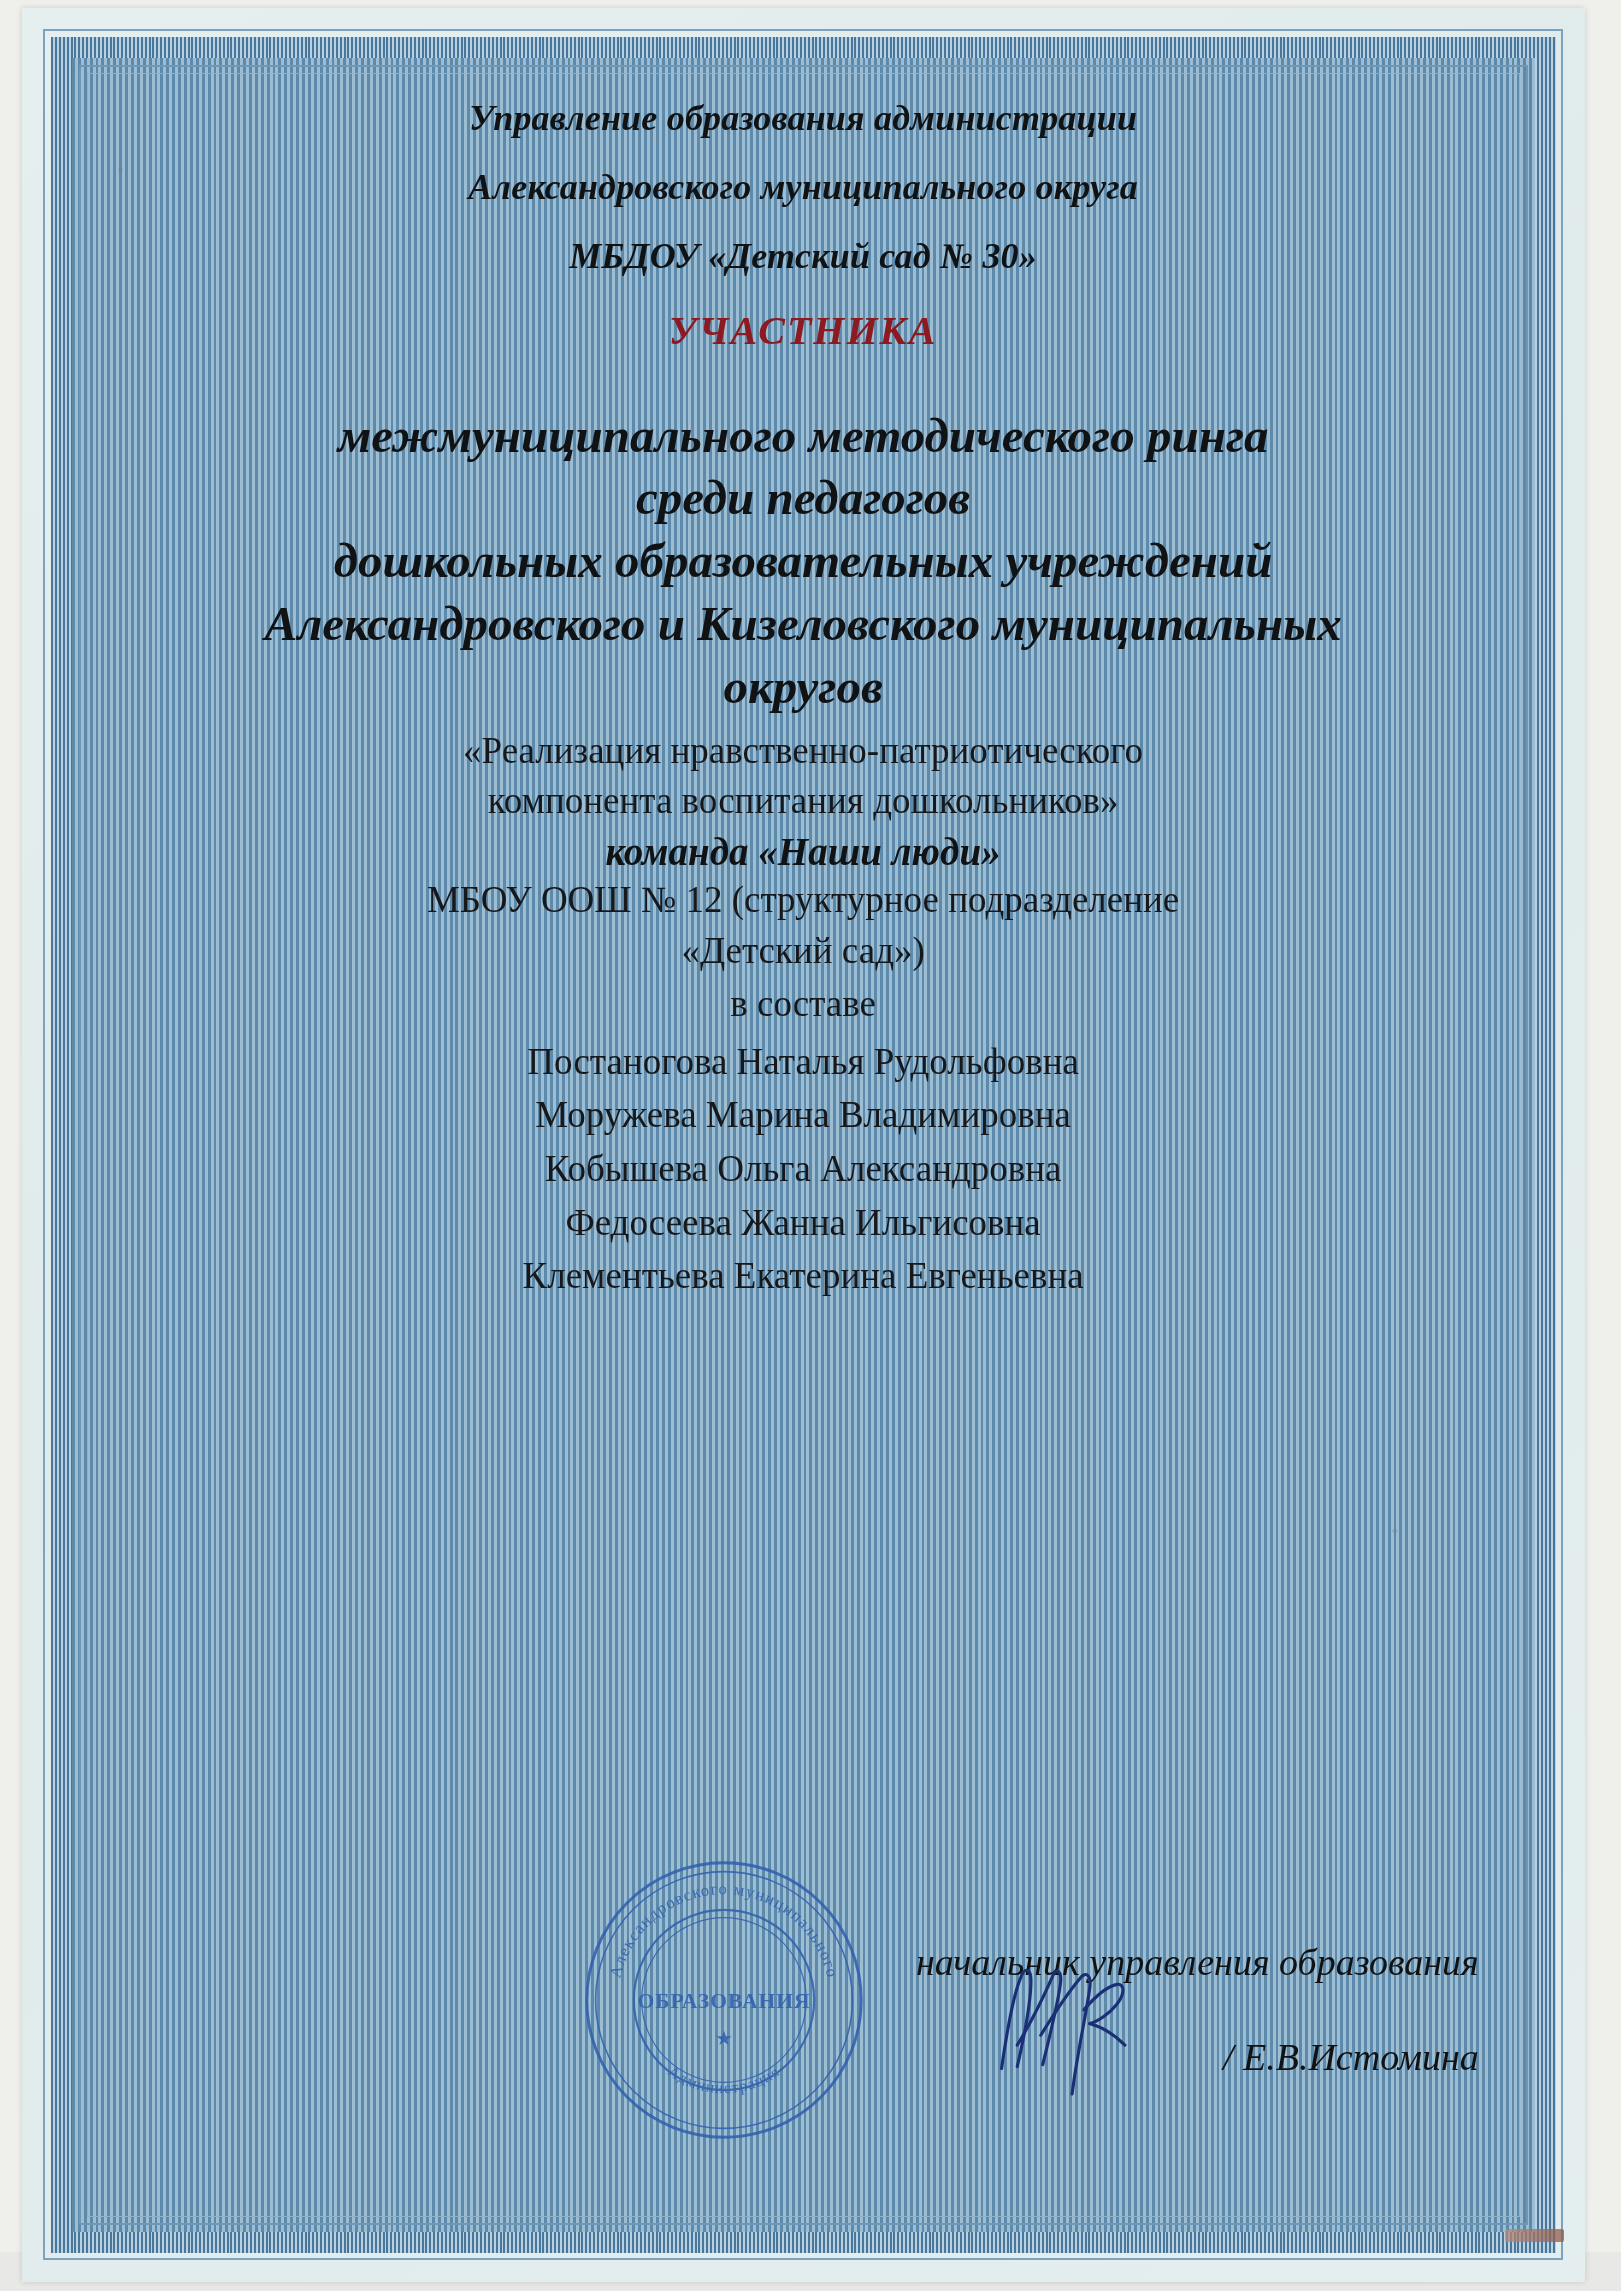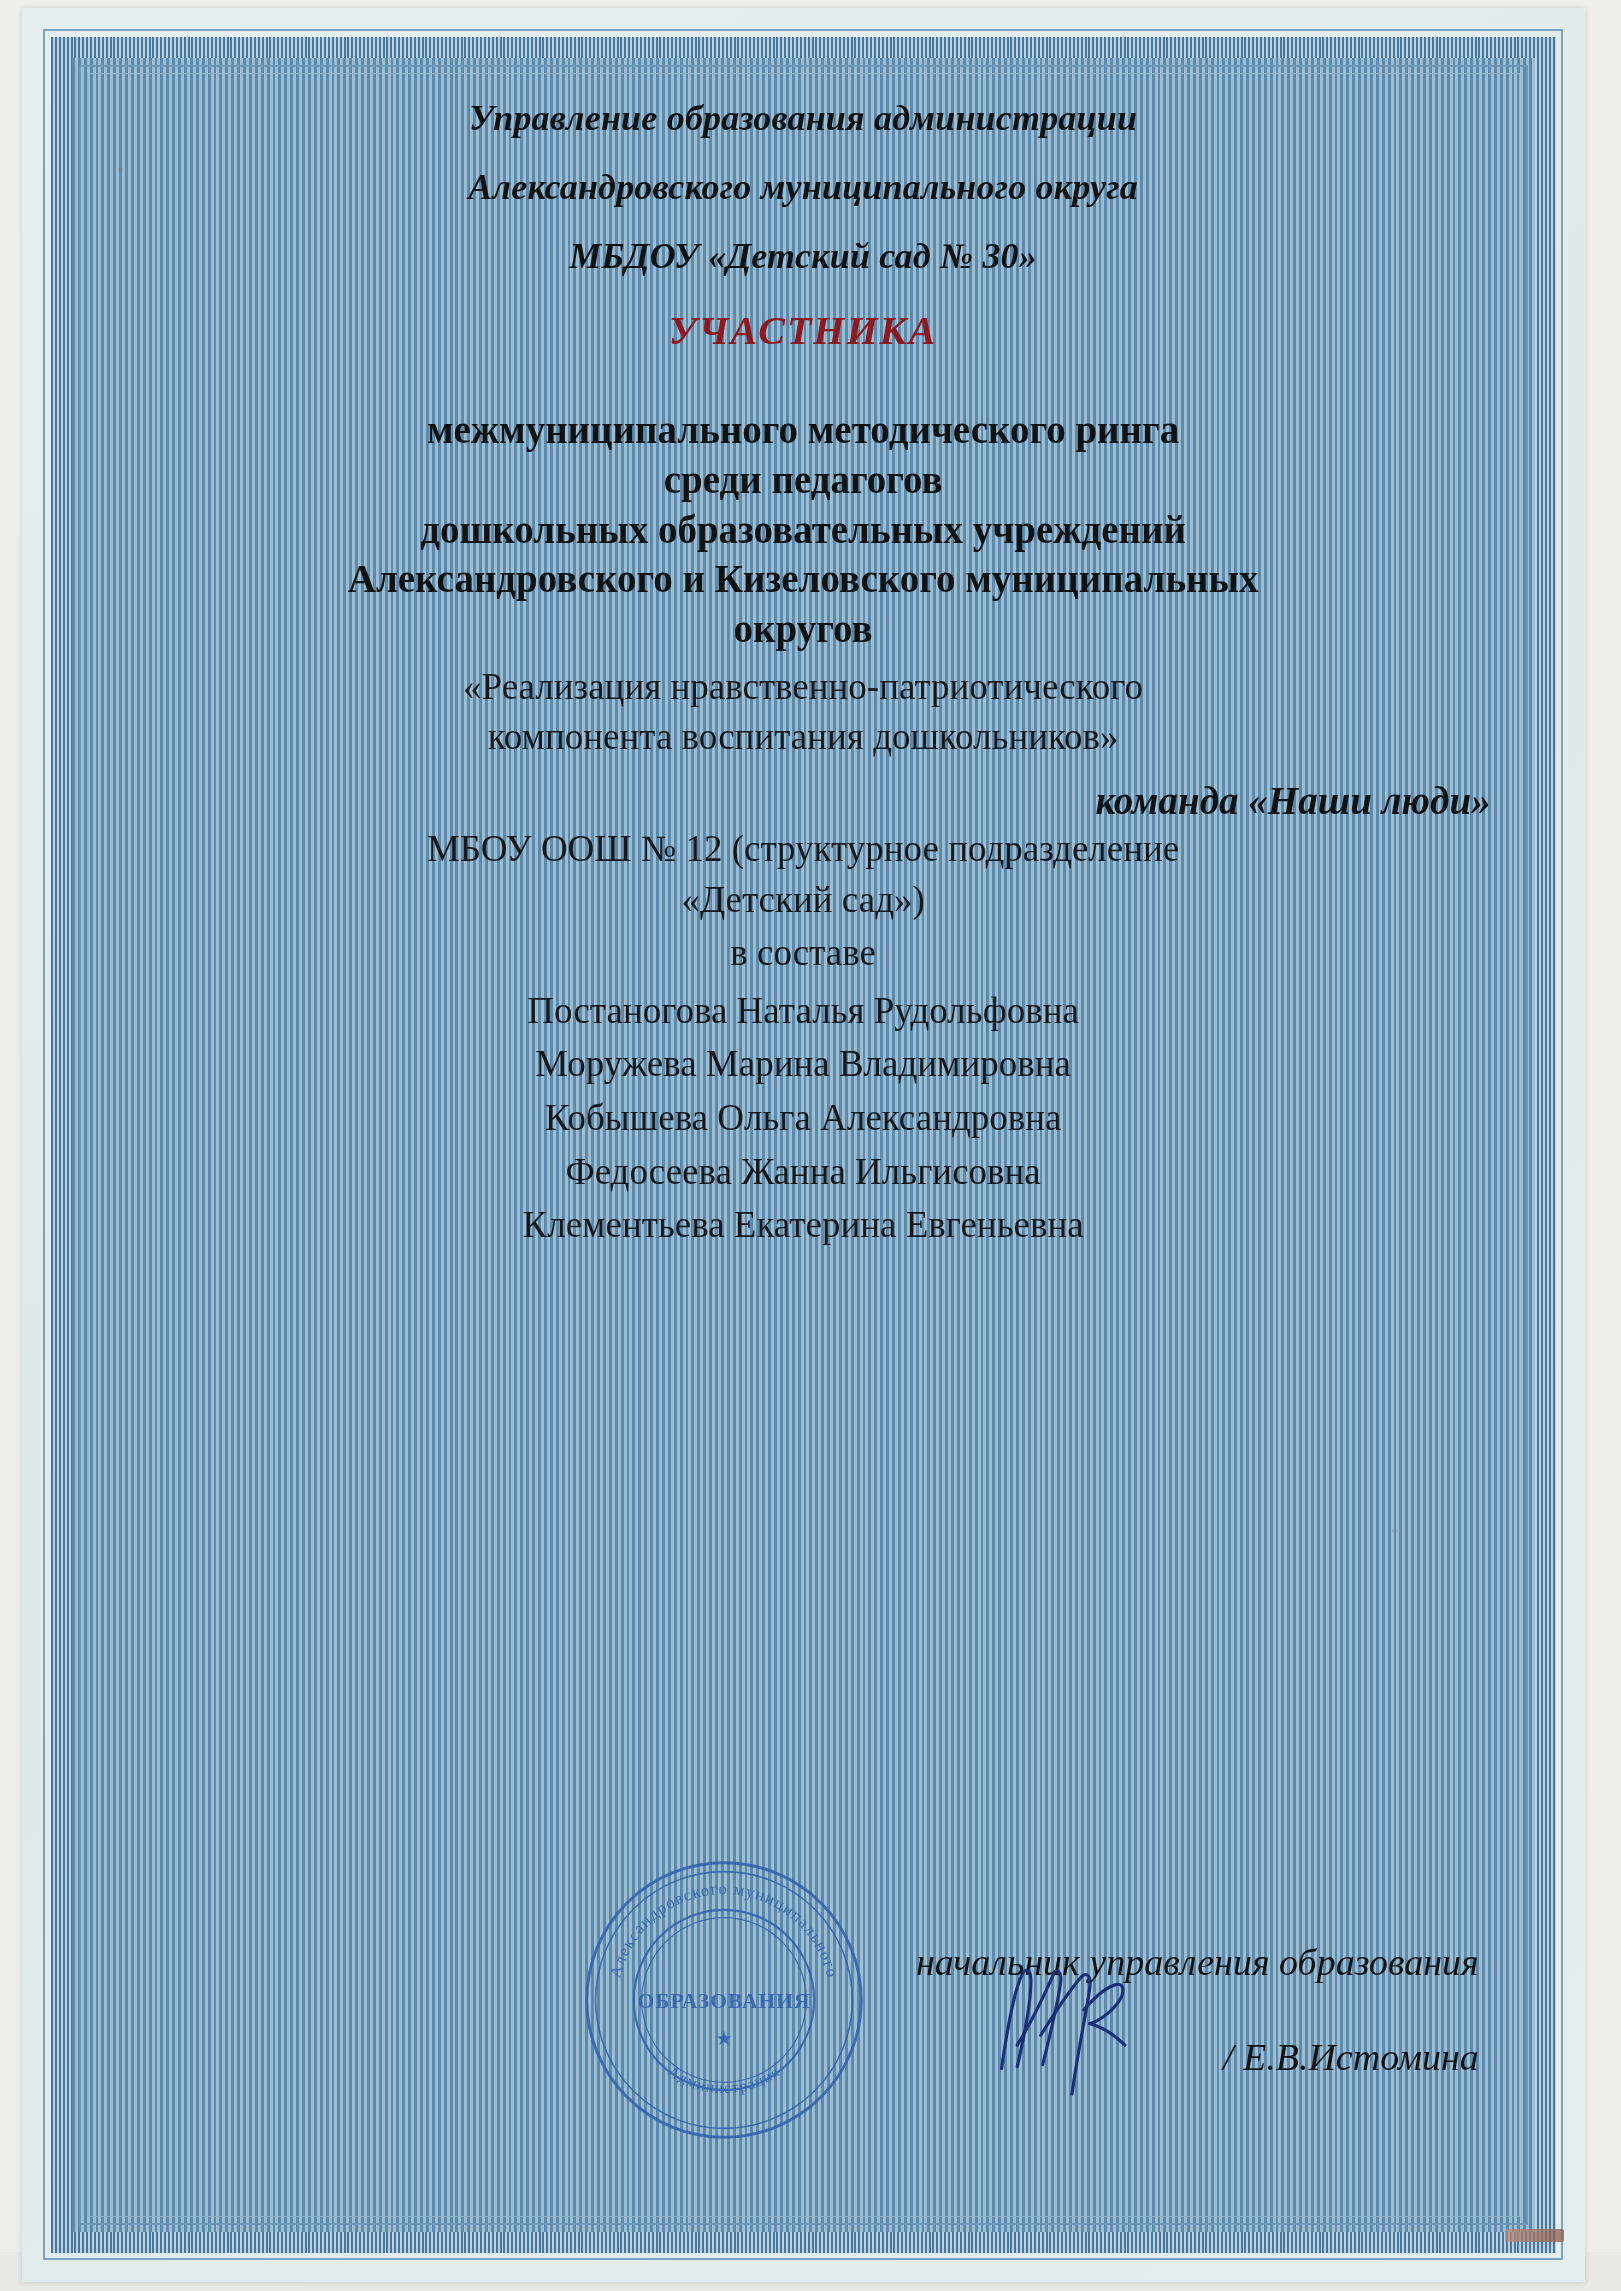--- a/index.html
+++ b/index.html
@@ -104,43 +104,43 @@
     letter-spacing: 2px;
     color: #8e1a21;
   }
 
   .event {
     margin-top: 51px;
   }
   .event div {
     font-family: "Liberation Serif", serif;
     font-weight: bold;
-    font-size: 39px;
+    font-style: italic;
+    font-size: 49px;
     line-height: 1.28;
     color: #101214;
   }
 
   .theme {
     margin-top: 7.8px;
   }
   .theme div {
     font-family: "Liberation Serif", serif;
     font-size: 37px;
     line-height: 1.36;
     color: #16181b;
   }
 
   .team {
-    margin-top: 15px;
+    margin-top: 2px;
     font-family: "Liberation Serif", serif;
     font-weight: bold;
     font-style: italic;
     font-size: 39px;
     color: #101214;
-    text-align: right;
   }
 
   .school div {
     font-family: "Liberation Serif", serif;
     font-size: 37px;
     line-height: 1.38;
     color: #16181b;
   }
 
   .composition {

